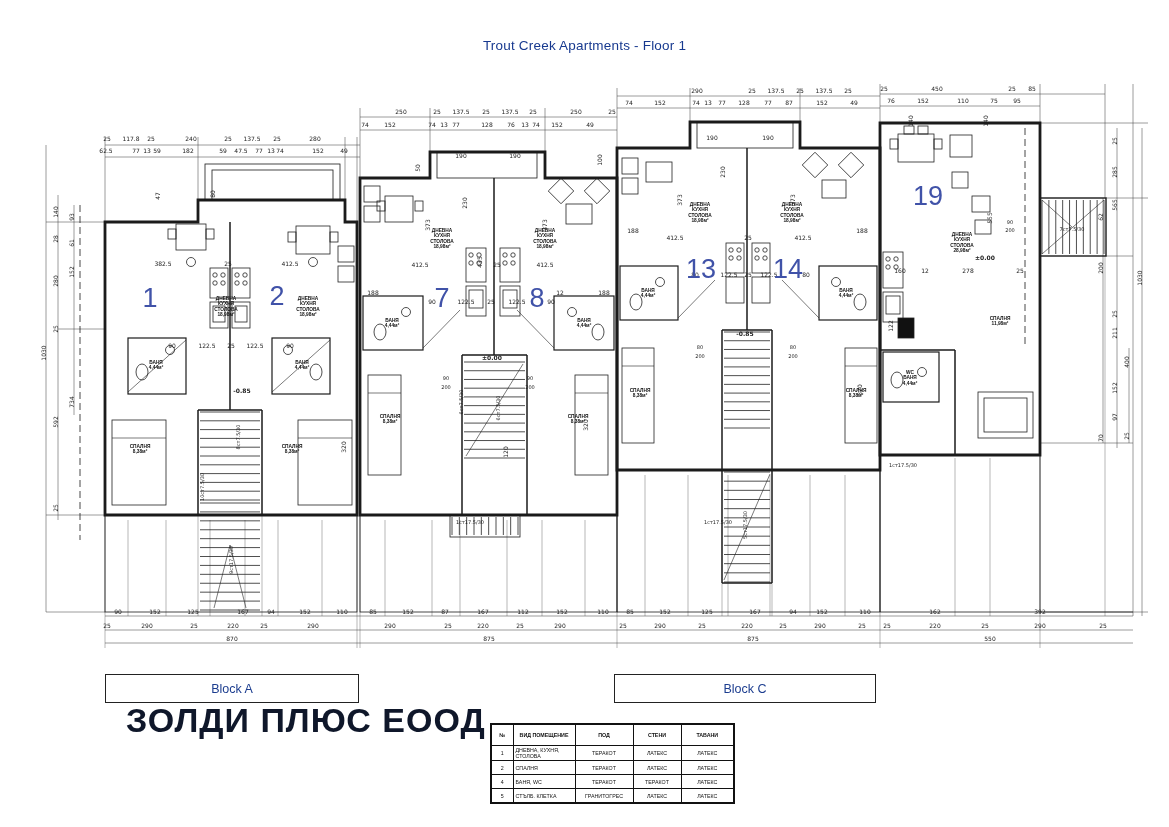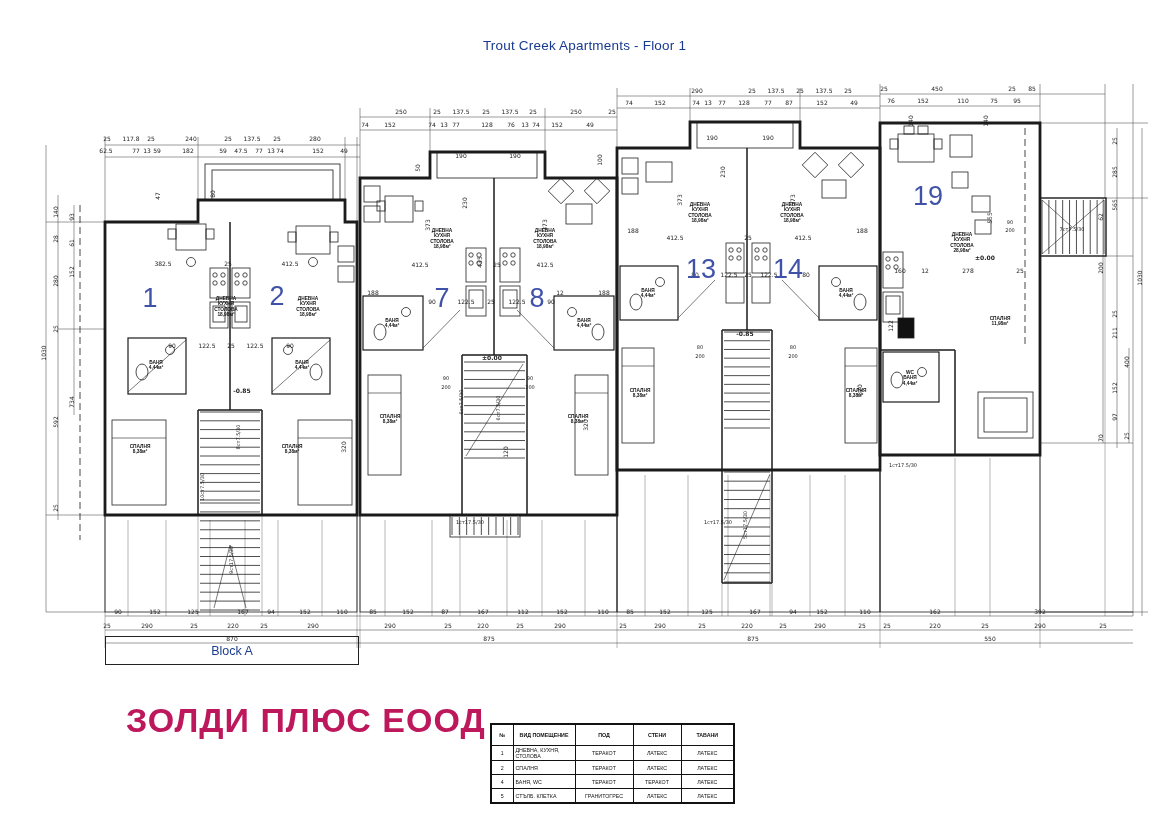--- a/index.html
+++ b/index.html
@@ -1,23 +1,23 @@
 <!DOCTYPE html>
 <html><head>
 <meta charset="utf-8">
 <style>
   html,body{margin:0;padding:0;background:#fff;}
   .page{position:relative;width:1169px;height:827px;background:#fff;overflow:hidden;
         font-family:"Liberation Sans","DejaVu Sans",sans-serif;}
   .title{position:absolute;top:38px;left:0;width:1169px;text-align:center;
          font-size:13.5px;color:#17398f;letter-spacing:.2px;}
   .watermark{position:absolute;left:126px;top:701px;font-size:34px;font-weight:bold;
-         color:#be185d;letter-spacing:1px;white-space:nowrap;}
+         color:#0f172a;letter-spacing:1px;white-space:nowrap;}
   svg{position:absolute;left:0;top:0;}
-  .band{position:absolute;top:636px;left:105px;width:1028px;height:29px;}
+  .band{position:absolute;top:674px;left:105px;width:1028px;height:29px;}
   .bcell{position:absolute;top:0;height:27px;border:1.6px solid #222;
          color:#1c3d8f;font-size:12.5px;display:flex;align-items:center;justify-content:center;}
   .finish{position:absolute;left:490px;top:723px;width:243px;border-collapse:collapse;
           border:2px solid #111;table-layout:fixed;}
   .finish td,.finish th{border:1px solid #111;font-size:5.3px;line-height:1.15;
           padding:1px 2px;color:#111;overflow:hidden;}
   .finish th{font-weight:bold;text-align:center;height:18px;}
   .finish td{height:11px;}
   .c{text-align:center;} .l{text-align:left;}
 </style>
@@ -531,20 +531,21 @@
         <text x="701" y="278" font-size="27" text-anchor="middle" fill="#4052a8">13</text>
         <text x="788" y="278" font-size="27" text-anchor="middle" fill="#4052a8">14</text>
         <text x="928" y="205" font-size="27" text-anchor="middle" fill="#4052a8">19</text>
       </g>
   </svg>
 
   <div class="watermark">ЗОЛДИ ПЛЮС ЕООД</div>
 
   <div class="band">
     <div class="bcell" style="left:0;width:252px">Block A</div>
+    <div class="bcell" style="left:509px;width:260px">Block C</div>
   </div>
 
   <table class="finish">
     <colgroup>
         <col style="width:22px">
         <col style="width:62px">
         <col style="width:58px">
         <col style="width:48px">
         <col style="width:53px">
       </colgroup>

